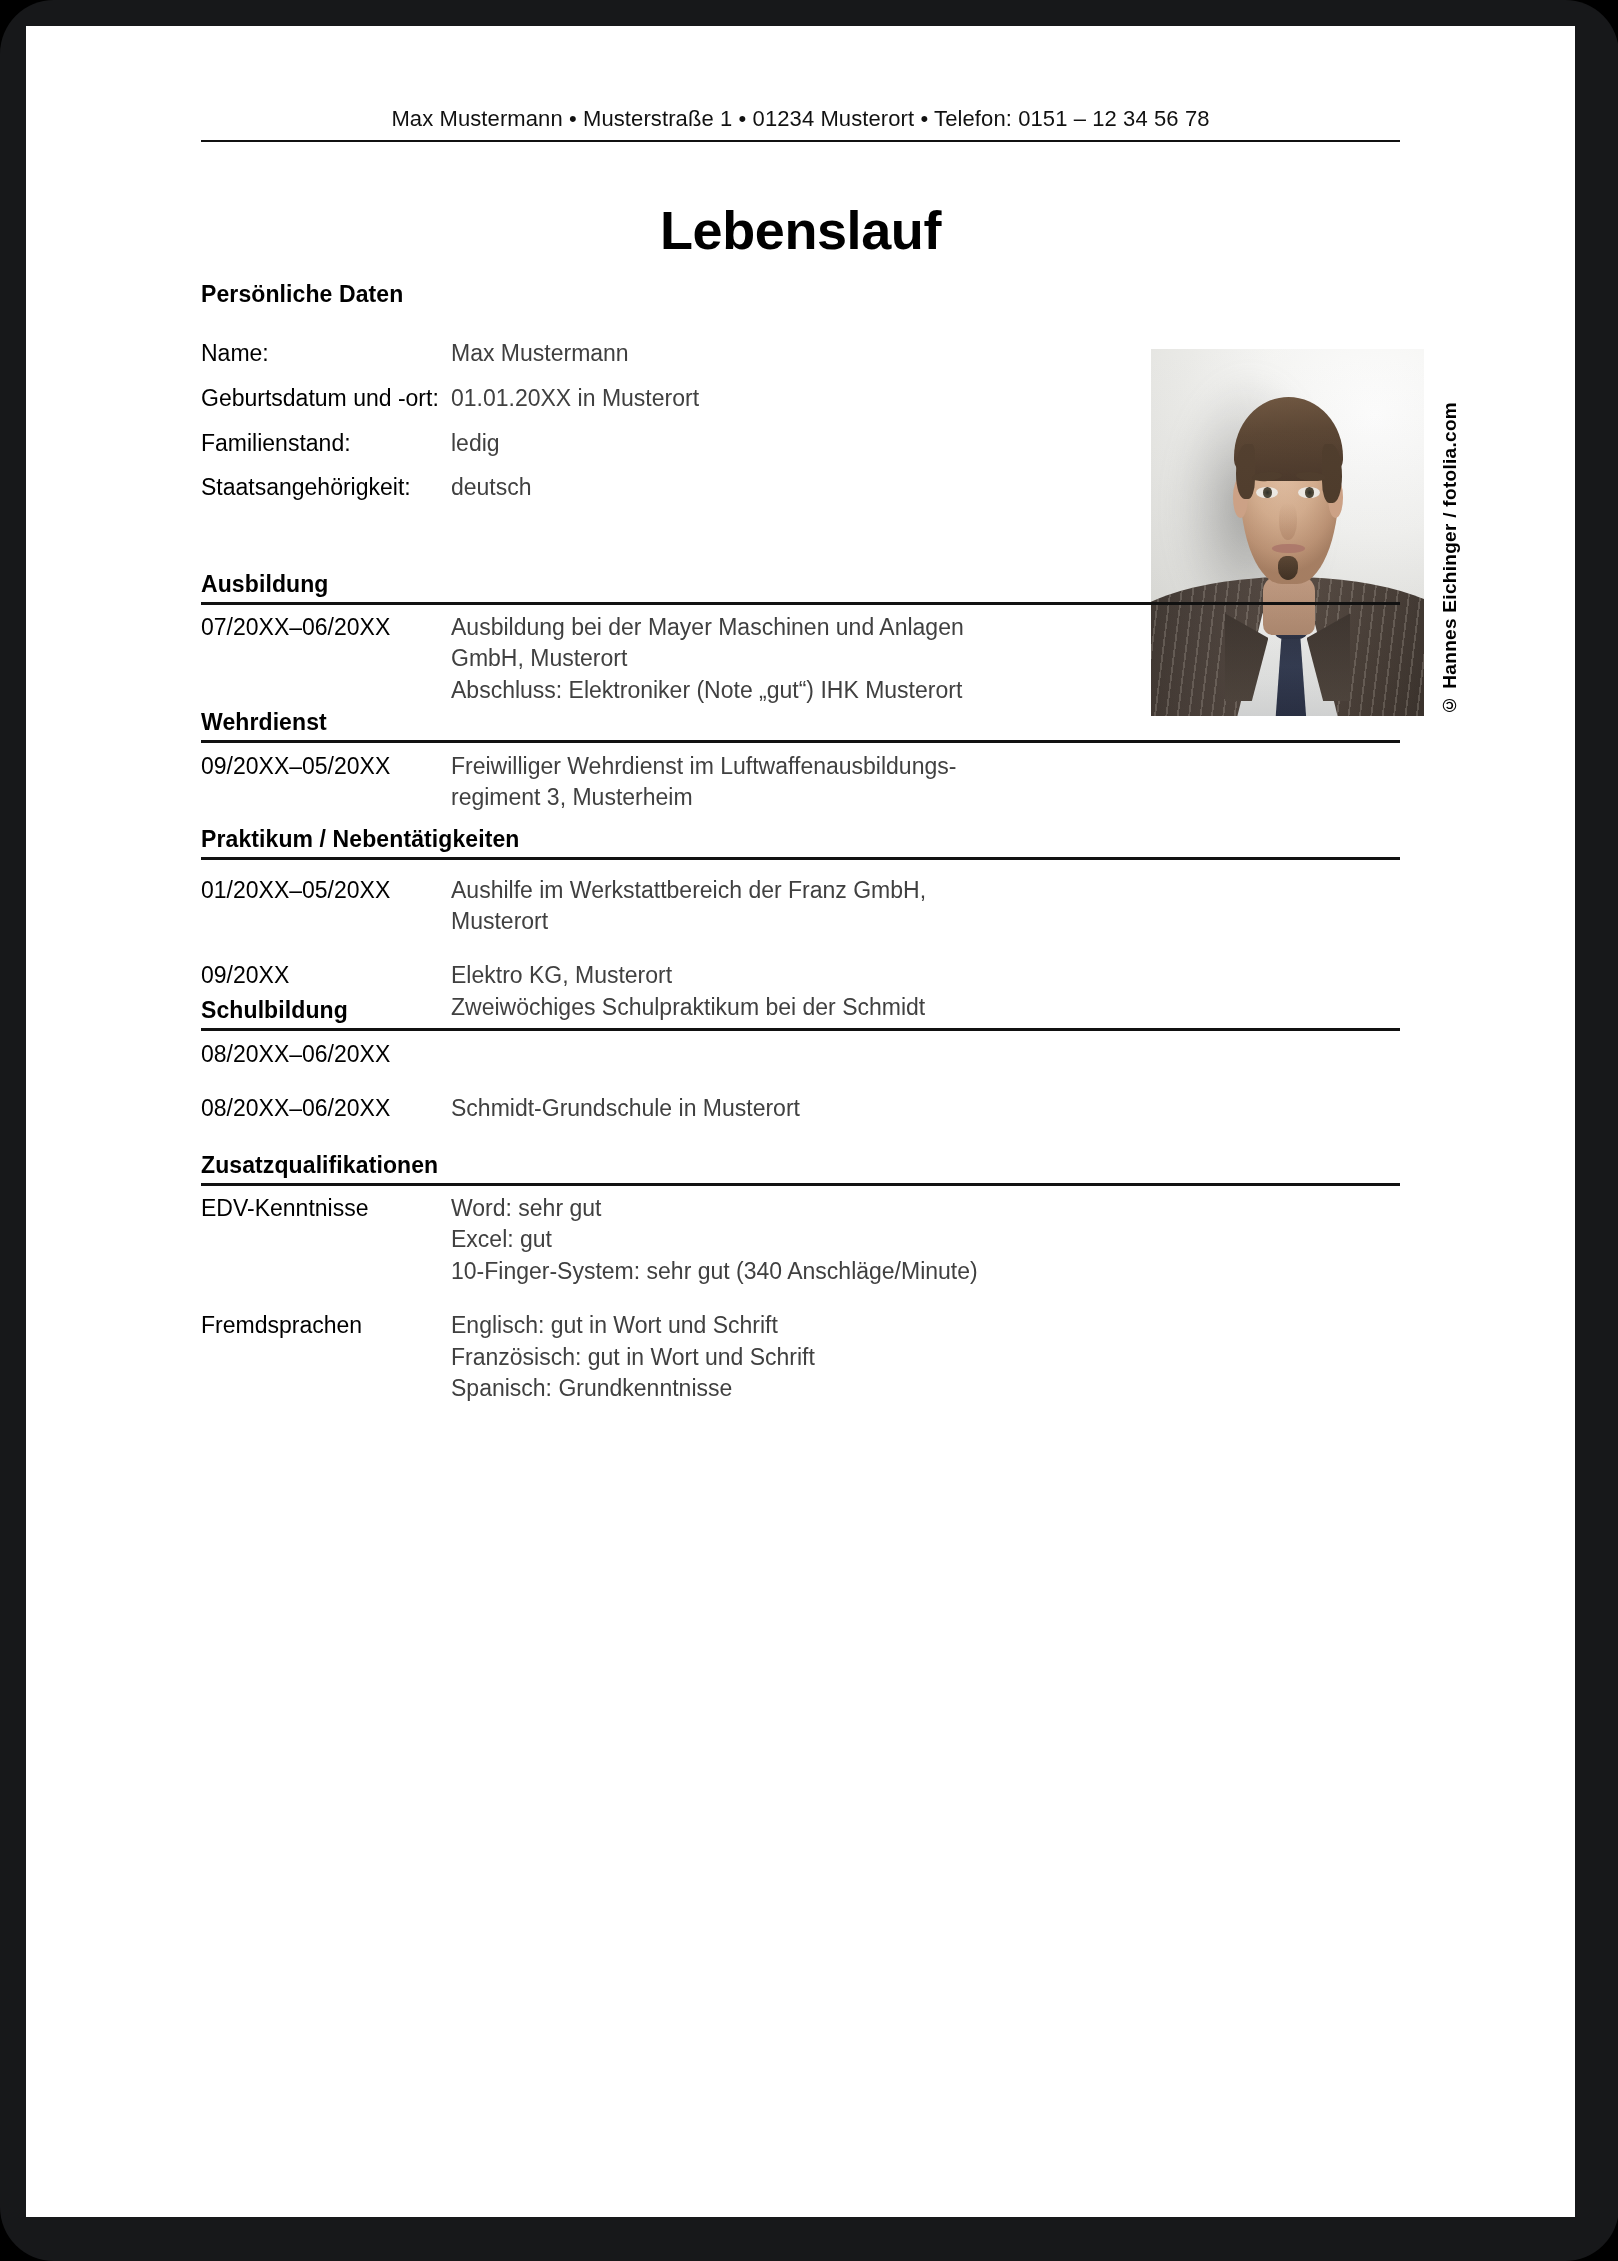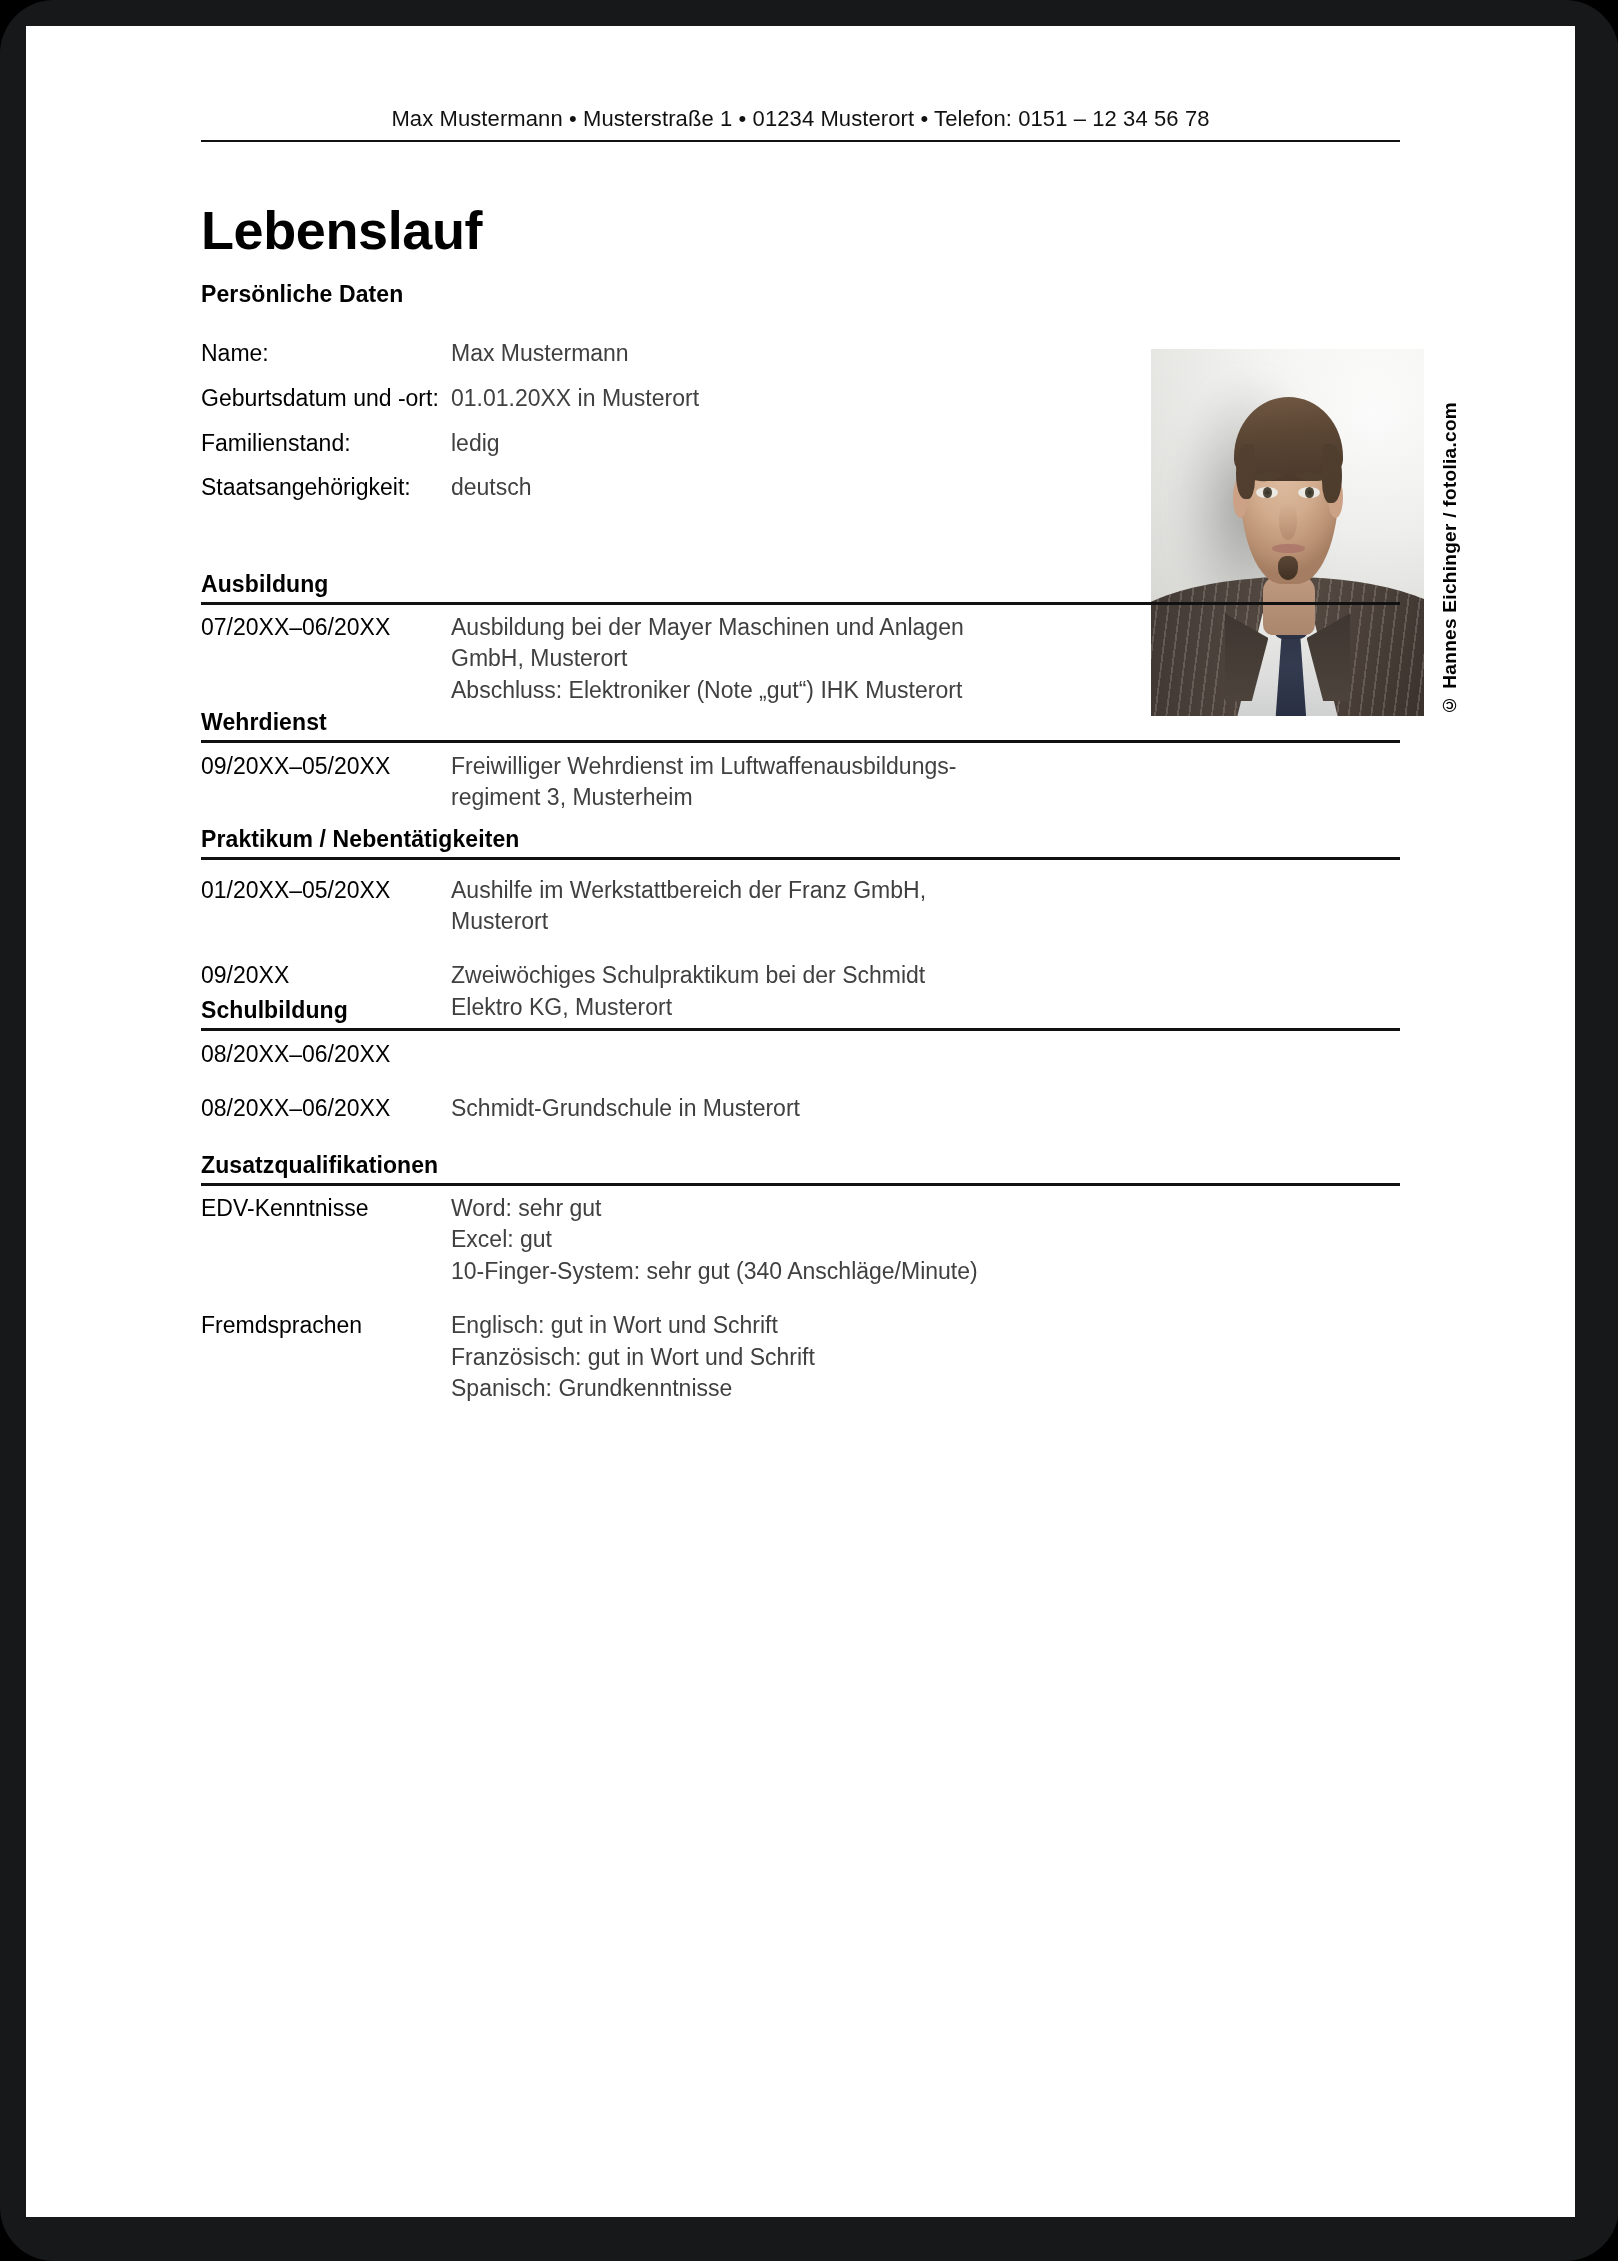--- a/index.html
+++ b/index.html
@@ -54,21 +54,21 @@
     height: 2.6px;
     background: #111;
   }
 
   
   #doc-title {
     position: absolute;
     left: 175px;
     top: 173px;
     width: 1199px;
-    text-align: left;
+    text-align: center;
     font-size: 54px;
     font-weight: bold;
     color: #000;
     letter-spacing: -0.4px;
   }
 
   
   .section {
     position: absolute;
     left: 175px;
@@ -465,22 +465,22 @@
           <div class="row" style="margin-top: 8px;">
             <div class="row-label">01/20XX–05/20XX</div>
             <div class="row-value">
               <span class="vline">Aushilfe im Werkstattbereich der Franz GmbH,</span>
               <span class="vline">Musterort</span>
             </div>
           </div>
           <div class="row" style="margin-top: 22.6px;">
             <div class="row-label">09/20XX</div>
             <div class="row-value">
+              <span class="vline">Elektro KG, Musterort</span>
               <span class="vline">Zweiwöchiges Schulpraktikum bei der Schmidt</span>
-              <span class="vline">Elektro KG, Musterort</span>
             </div>
           </div>
         </div>
         <div class="section" style="top: 971px;">
           <div class="section-head">Schulbildung</div>
           <div class="section-rule"></div>
         </div>
         <div class="section" style="top: 1013px;">
           <div class="row" style="margin-top: 0px;">
             <div class="row-label">08/20XX–06/20XX</div>

